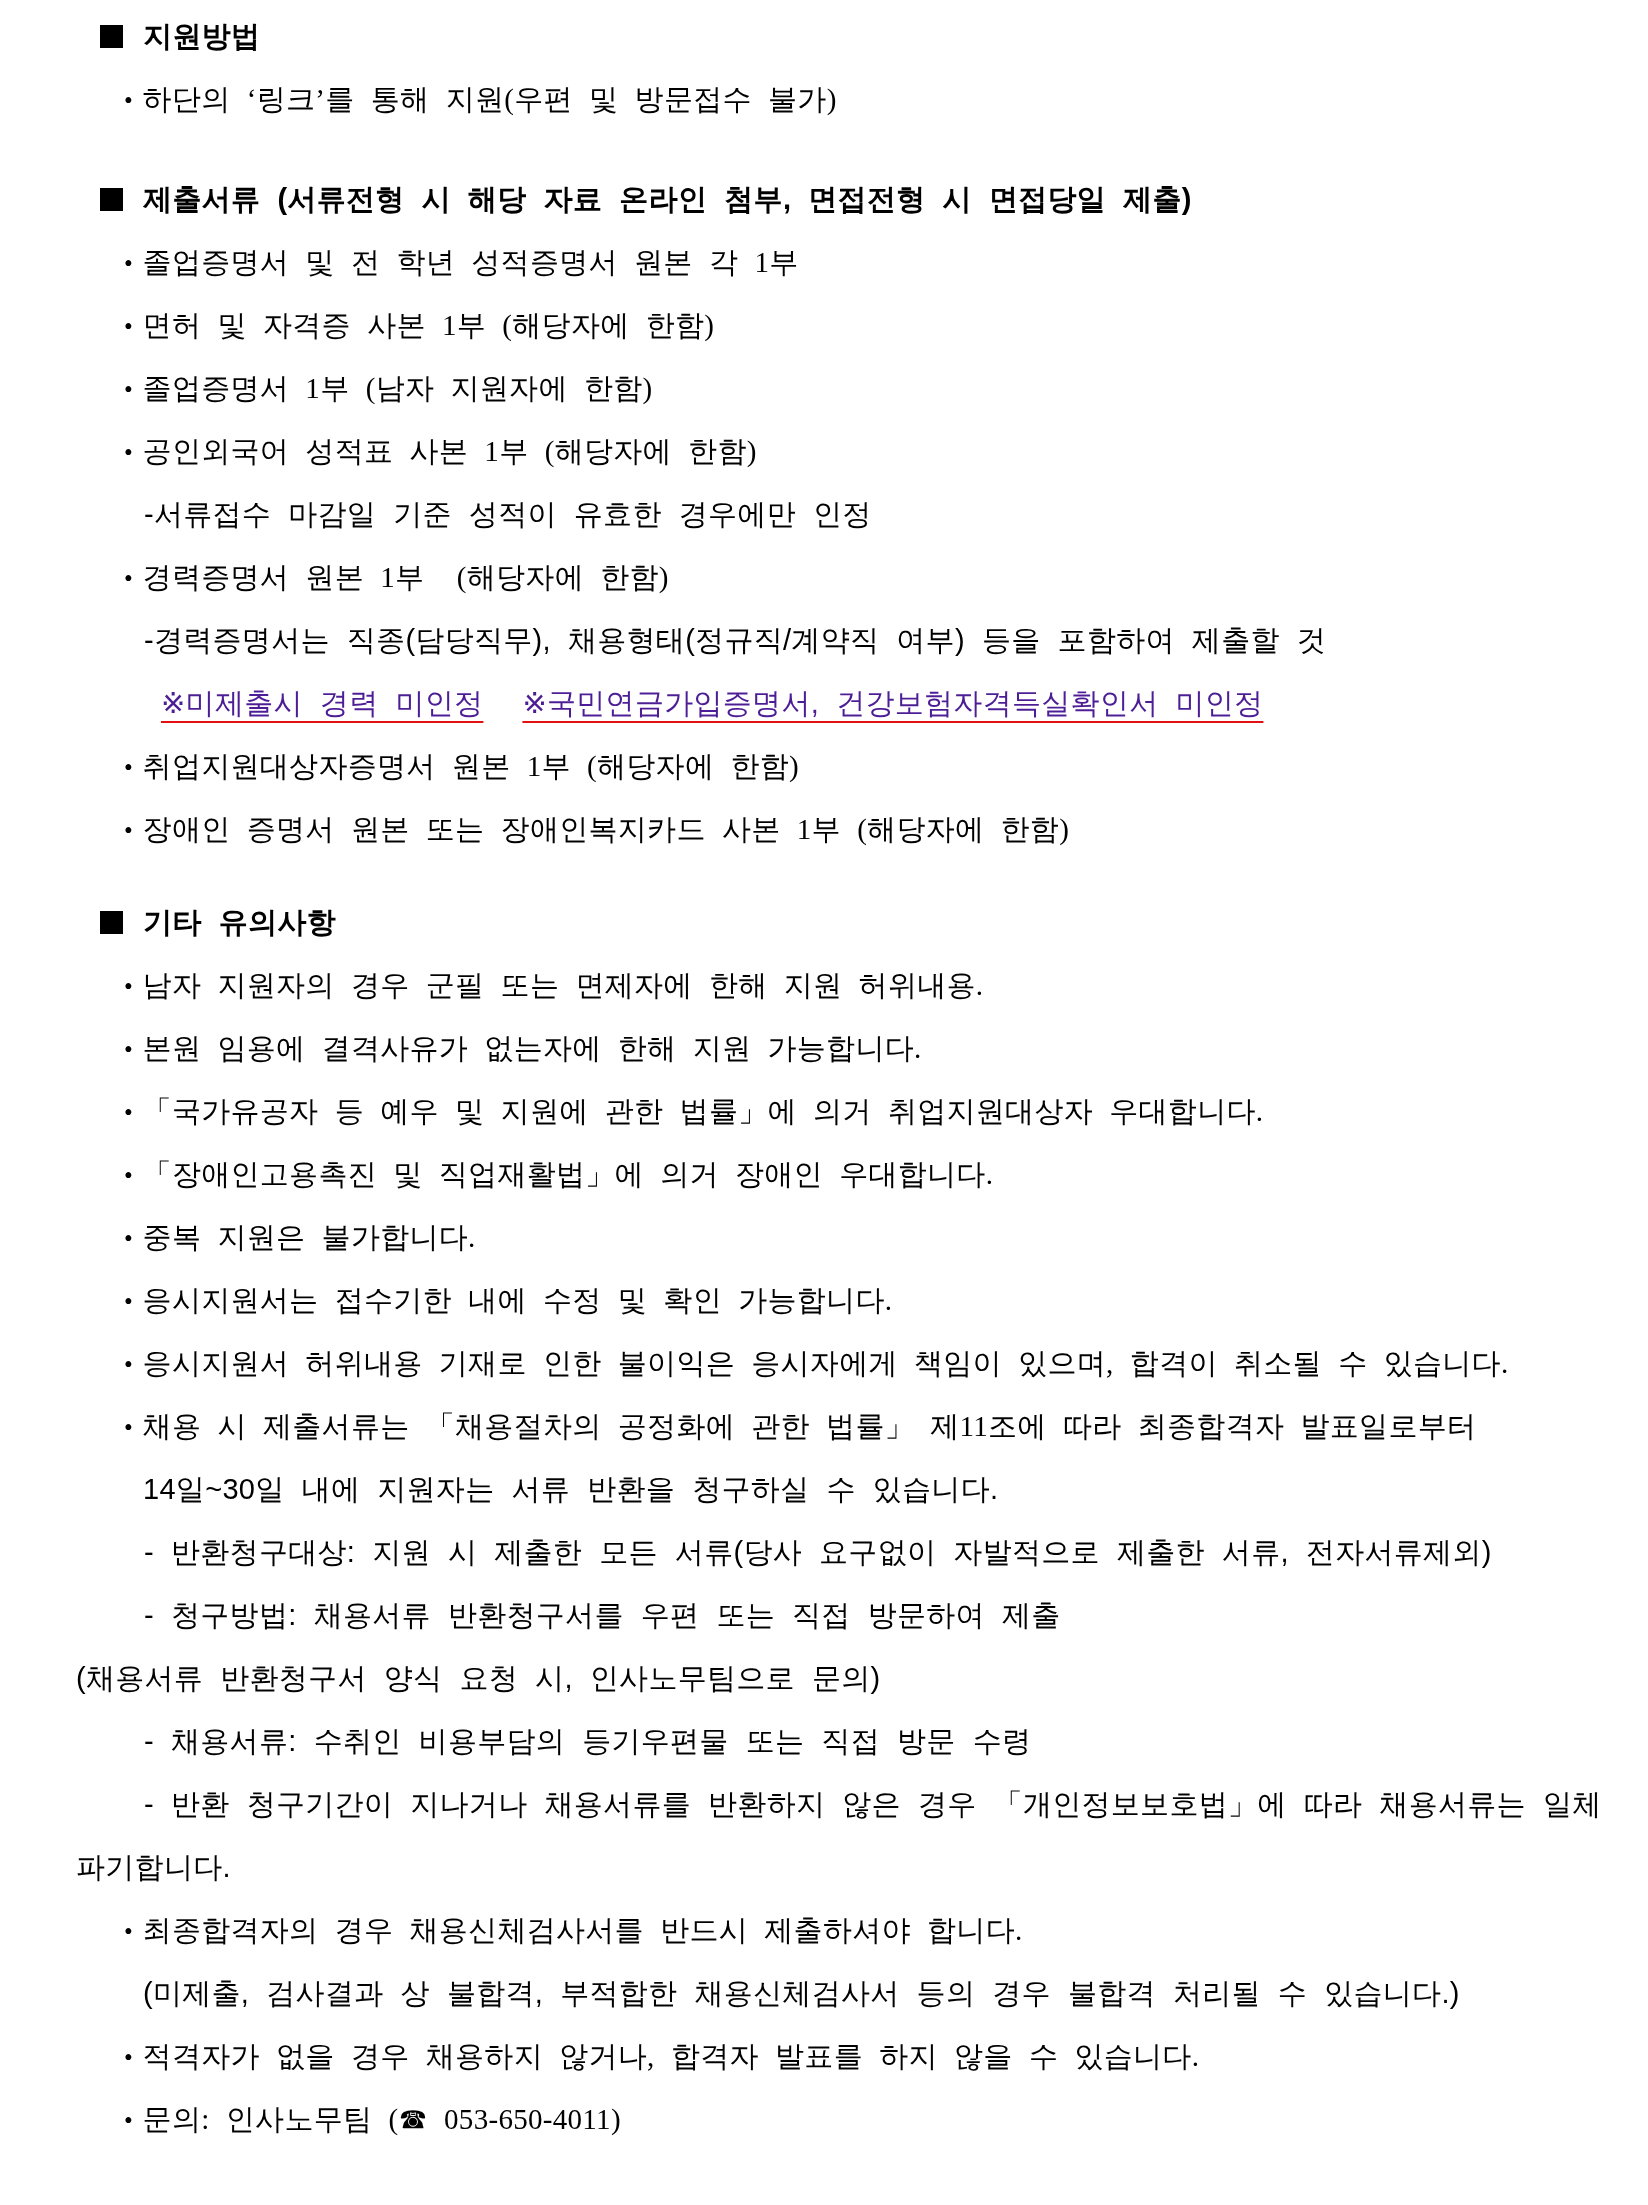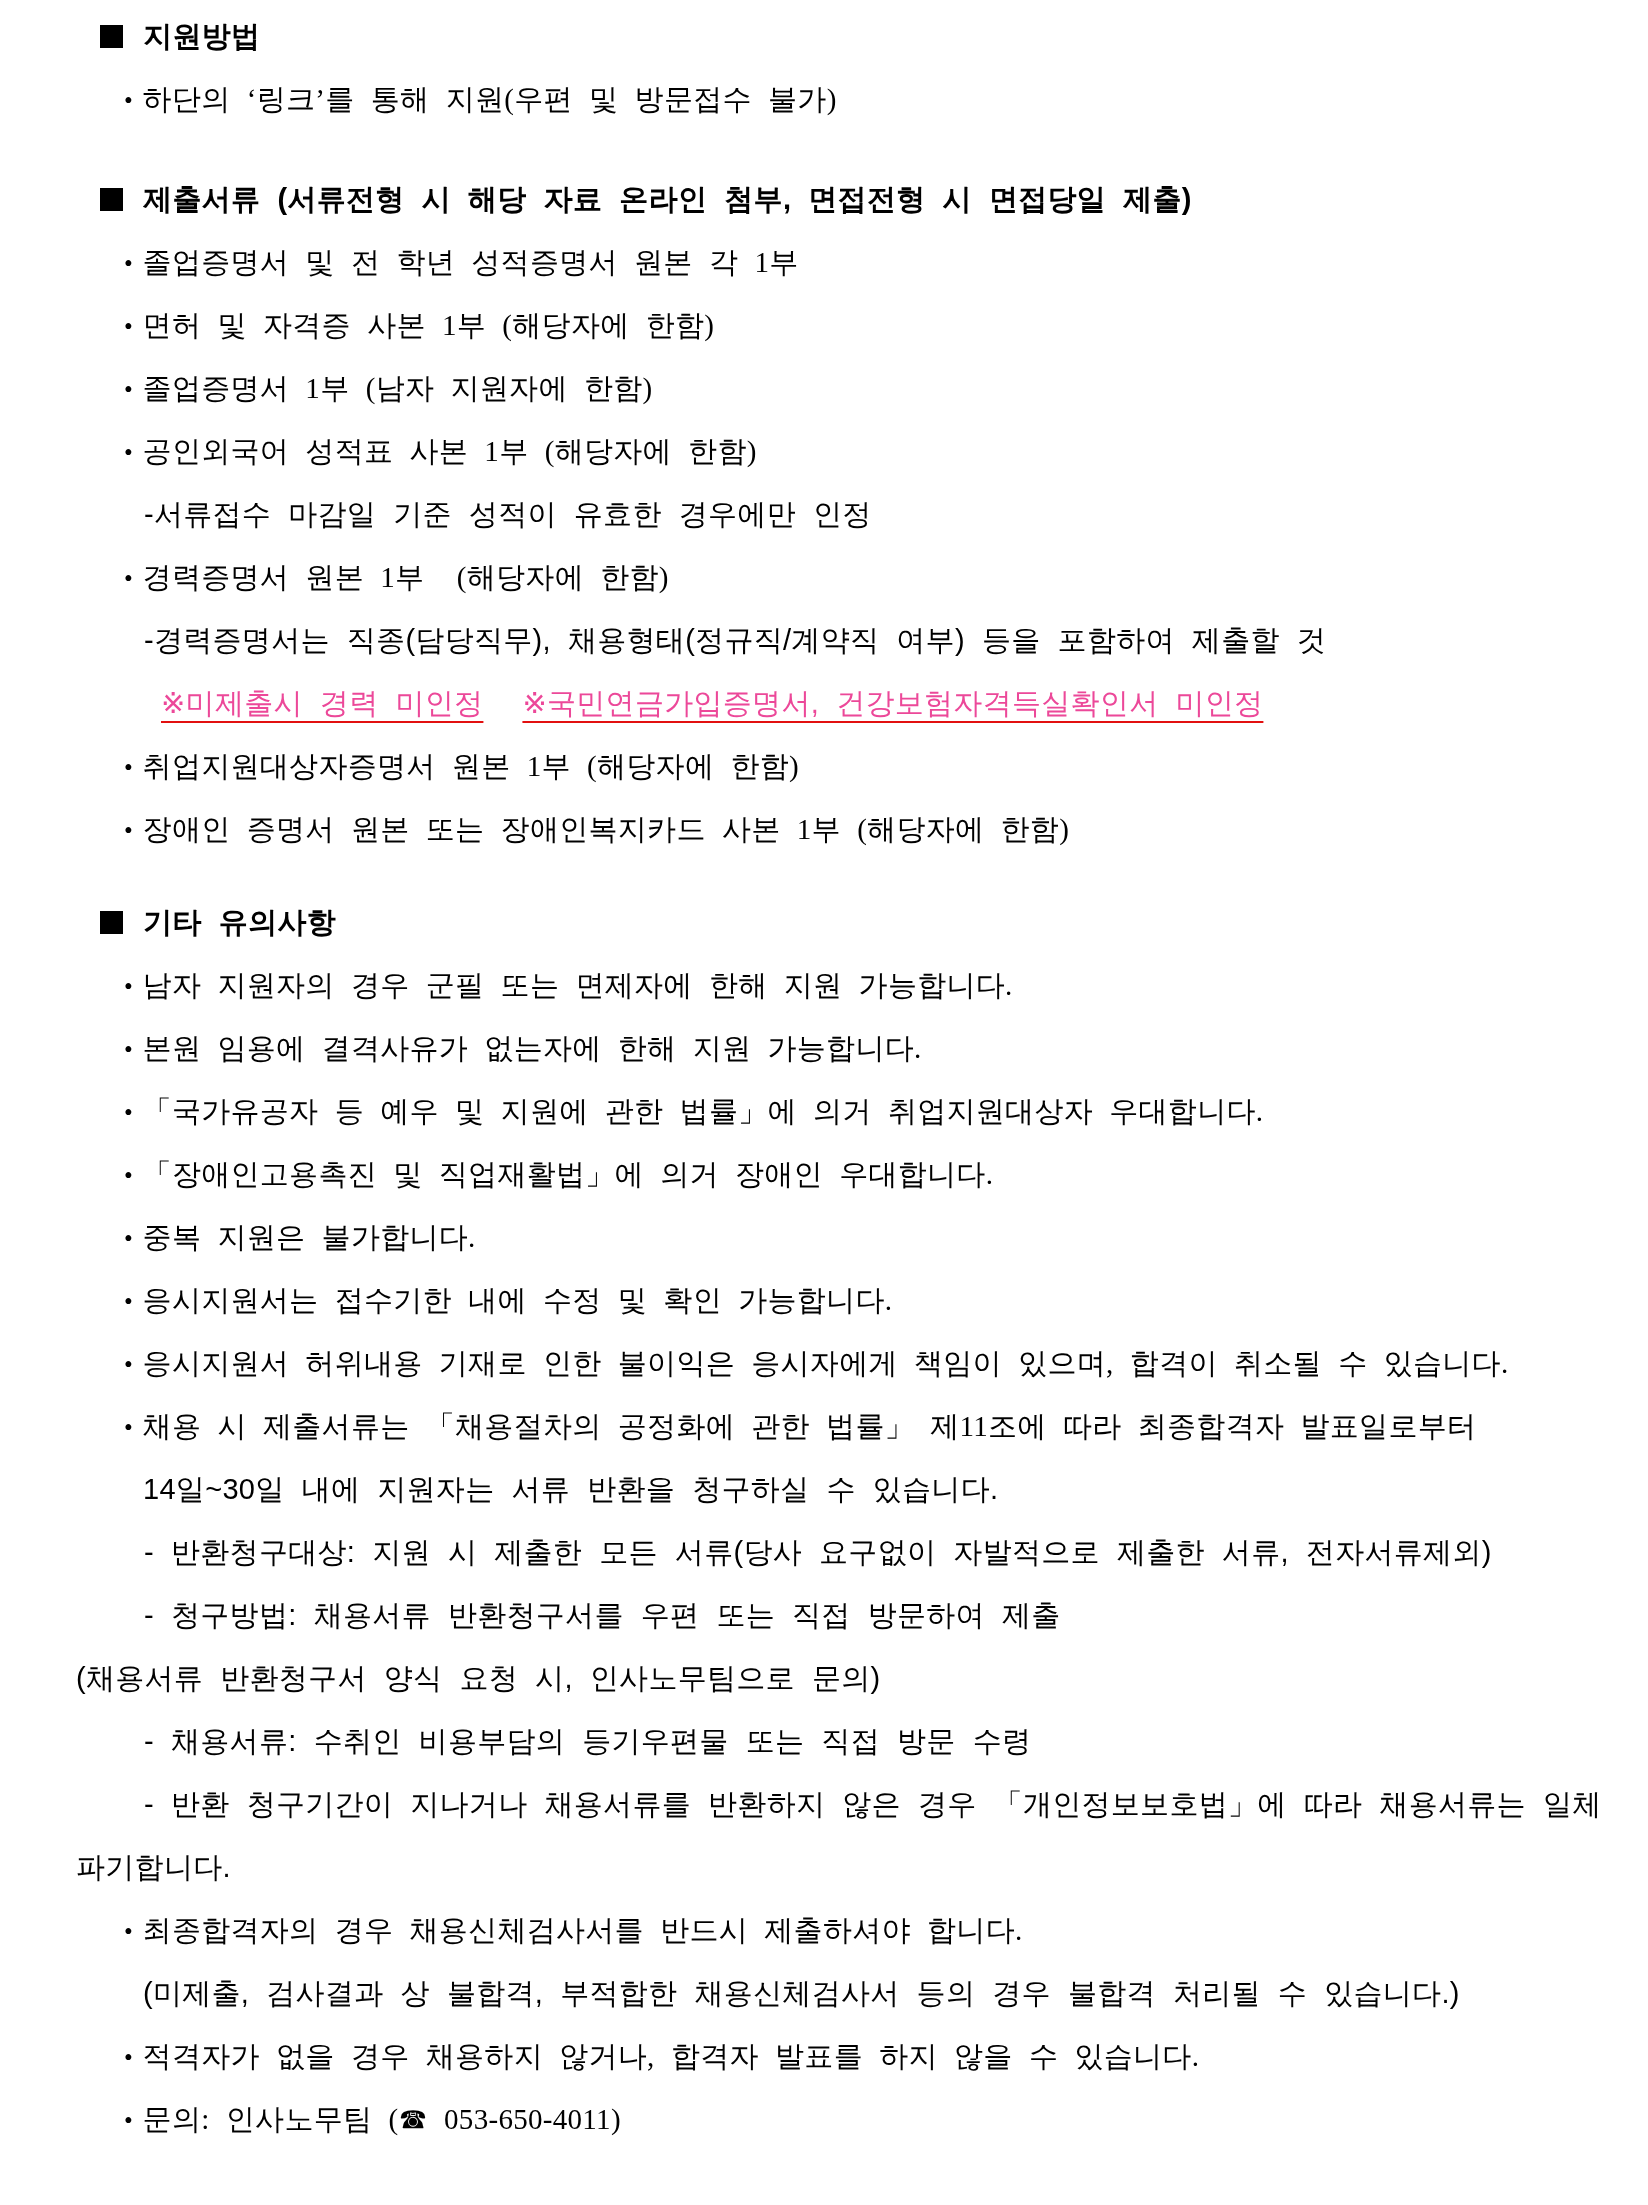--- a/index.html
+++ b/index.html
@@ -53,21 +53,21 @@
   .line.dash  { padding-left: 144px; }
 
   
   .line.cont  { padding-left: 143px; }
   
   .line.cont2 { padding-left: 76px; }
 
   
   .line.red { padding-left: 161px; }
   .red-seg {
-    color: #ec4899;
+    color: #4c1d95;
     text-decoration: underline;
     text-decoration-color: #e21010;
     text-decoration-thickness: 2px;
     text-underline-offset: 8px;
     margin-right: 39px;
     white-space: pre-wrap;
   }
 
   .sec2 { margin-top: 37px; }
   .sec3 { margin-top: 30px; }
@@ -102,21 +102,21 @@
         <div class="line bullet"><span class="marker">•</span><span class="txt">취업지원대상자증명서 원본 1부 (해당자에 한함)</span></div>
         <div class="line bullet"><span class="marker">•</span><span class="txt">장애인 증명서 원본 또는 장애인복지카드 사본 1부 (해당자에 한함)</span></div>
       </div>
   </section>
 
   <section class="sec3">
     <div class="line title">
       <span class="sq"></span><span class="txt">기타 유의사항</span>
     </div>
     <div class="lines">
-        <div class="line bullet"><span class="marker">•</span><span class="txt">남자 지원자의 경우 군필 또는 면제자에 한해 지원 가능합니다.</span></div>
+        <div class="line bullet"><span class="marker">•</span><span class="txt">남자 지원자의 경우 군필 또는 면제자에 한해 지원 허위내용.</span></div>
         <div class="line bullet"><span class="marker">•</span><span class="txt">본원 임용에 결격사유가 없는자에 한해 지원 가능합니다.</span></div>
         <div class="line bullet"><span class="marker">•</span><span class="txt">「국가유공자 등 예우 및 지원에 관한 법률」에 의거 취업지원대상자 우대합니다.</span></div>
         <div class="line bullet"><span class="marker">•</span><span class="txt">「장애인고용촉진 및 직업재활법」에 의거 장애인 우대합니다.</span></div>
         <div class="line bullet"><span class="marker">•</span><span class="txt">중복 지원은 불가합니다.</span></div>
         <div class="line bullet"><span class="marker">•</span><span class="txt">응시지원서는 접수기한 내에 수정 및 확인 가능합니다.</span></div>
         <div class="line bullet"><span class="marker">•</span><span class="txt">응시지원서 허위내용 기재로 인한 불이익은 응시자에게 책임이 있으며, 합격이 취소될 수 있습니다.</span></div>
         <div class="line bullet"><span class="marker">•</span><span class="txt">채용 시 제출서류는 「채용절차의 공정화에 관한 법률」 제11조에 따라 최종합격자 발표일로부터</span></div>
         <div class="line cont"><span class="txt">14일~30일 내에 지원자는 서류 반환을 청구하실 수 있습니다.</span></div>
         <div class="line dash"><span class="txt">- 반환청구대상: 지원 시 제출한 모든 서류(당사 요구없이 자발적으로 제출한 서류, 전자서류제외)</span></div>
         <div class="line dash"><span class="txt">- 청구방법: 채용서류 반환청구서를 우편 또는 직접 방문하여 제출</span></div>

